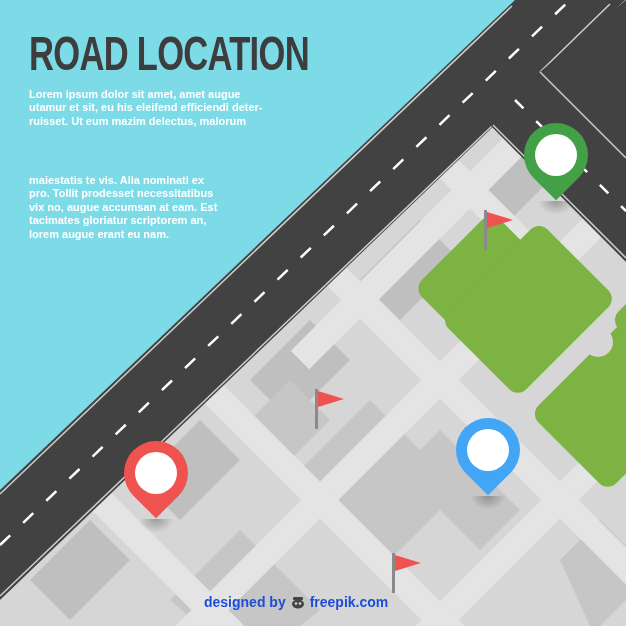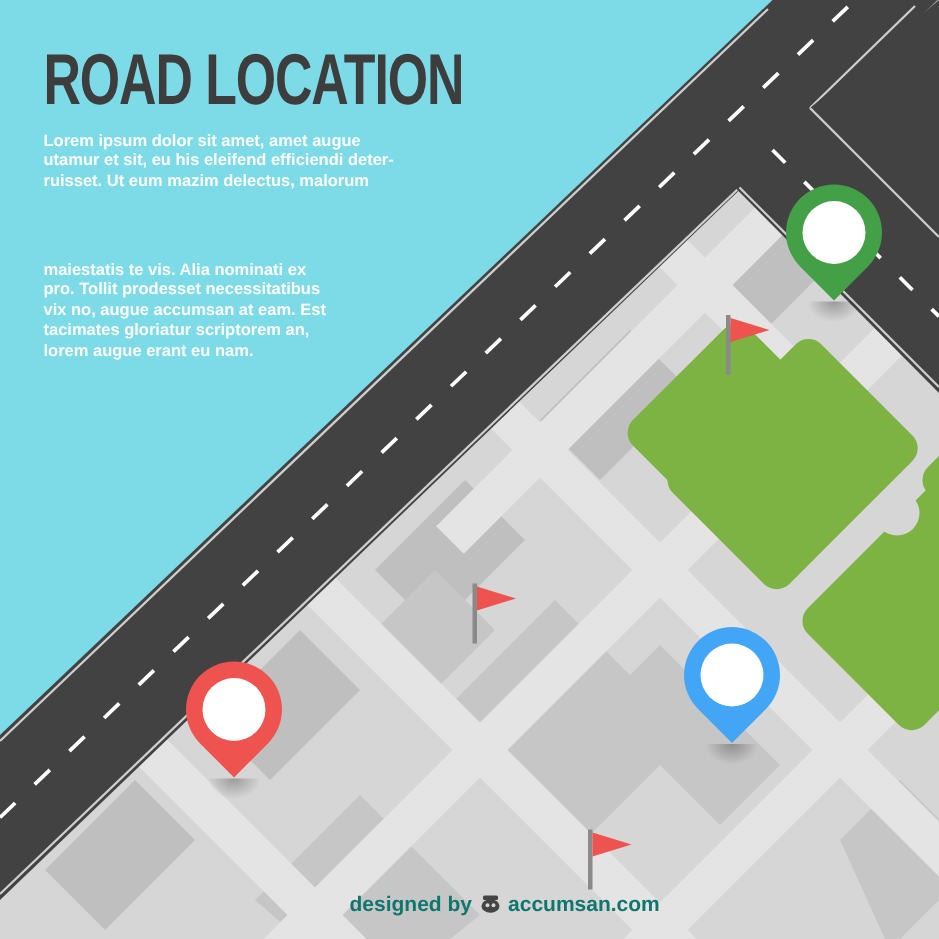--- a/index.html
+++ b/index.html
@@ -14,21 +14,21 @@
   .pin .shadow { position:absolute; left:14px; top:78px; width:36px; height:14px; background:radial-gradient(ellipse at 50% 0%, rgba(0,0,0,0.28), rgba(0,0,0,0) 70%); }
 
   .flag { position:absolute; width:30px; height:44px; }
   .flag .pole { position:absolute; left:0; top:0; width:3px; height:44px; background:#8a8a8a; }
   .flag .cloth { position:absolute; left:3px; top:2px; width:0; height:0; border-top:8px solid transparent; border-bottom:8px solid transparent; border-left:26px solid #ef5350; }
 
   .title { position:absolute; left:29px; top:26px; font-family:"Liberation Sans", sans-serif; font-weight:bold; font-size:48px; letter-spacing:-1px; color:#3d3d3d; transform:scaleX(0.72); transform-origin:0 0; white-space:nowrap; }
   .para { position:absolute; left:29px; width:240px; color:#ffffff; font-weight:bold; font-size:11px; line-height:13.4px; }
   .para.p1 { top:88px; }
   .para.p2 { top:146px; width:190px;margin-top:28px; }
-  .credit { position:absolute; left:233px; top:594px; font-size:14px; font-weight:bold; color:#0f766e; display:flex; align-items:center; gap:4px;text-align:right; }
+  .credit { position:absolute; left:204px; top:594px; font-size:14px; font-weight:bold; color:#1d4ed8; display:flex; align-items:center; gap:4px;text-align:right; }
   .credit .logo { width:16px; height:14px; display:inline-block; }
 </style>
 </head>
 <body>
 
 <div class="scene">
   <div class="water"></div>
 
   <div class="ground" style="clip-path:polygon(626px 0, 626px 626px, 0 626px, 0 560px, 560px 0);">
     <div style="position:absolute;inset:0;background:#d6d6d6;"></div>
@@ -131,15 +131,15 @@
   <div class="para p2">maiestatis te vis. Alia nominati ex pro. Tollit prodesset necessitatibus vix no, augue accumsan at eam. Est tacimates gloriatur scriptorem an, lorem augue erant eu nam.</div>
 
   <div class="credit">
     <span>designed by</span>
     <svg class="logo" viewBox="0 0 16 14">
       <ellipse cx="8" cy="9" rx="6" ry="4.5" fill="#444"></ellipse>
       <rect x="3" y="2" width="10" height="3" rx="1" fill="#444"></rect>
       <circle cx="6" cy="8.5" r="1.3" fill="#d6d6d6"></circle>
       <circle cx="10" cy="8.5" r="1.3" fill="#d6d6d6"></circle>
     </svg>
-    <span>accumsan.com</span>
+    <span>freepik.com</span>
   </div>
 </div>
 
 </body></html>

